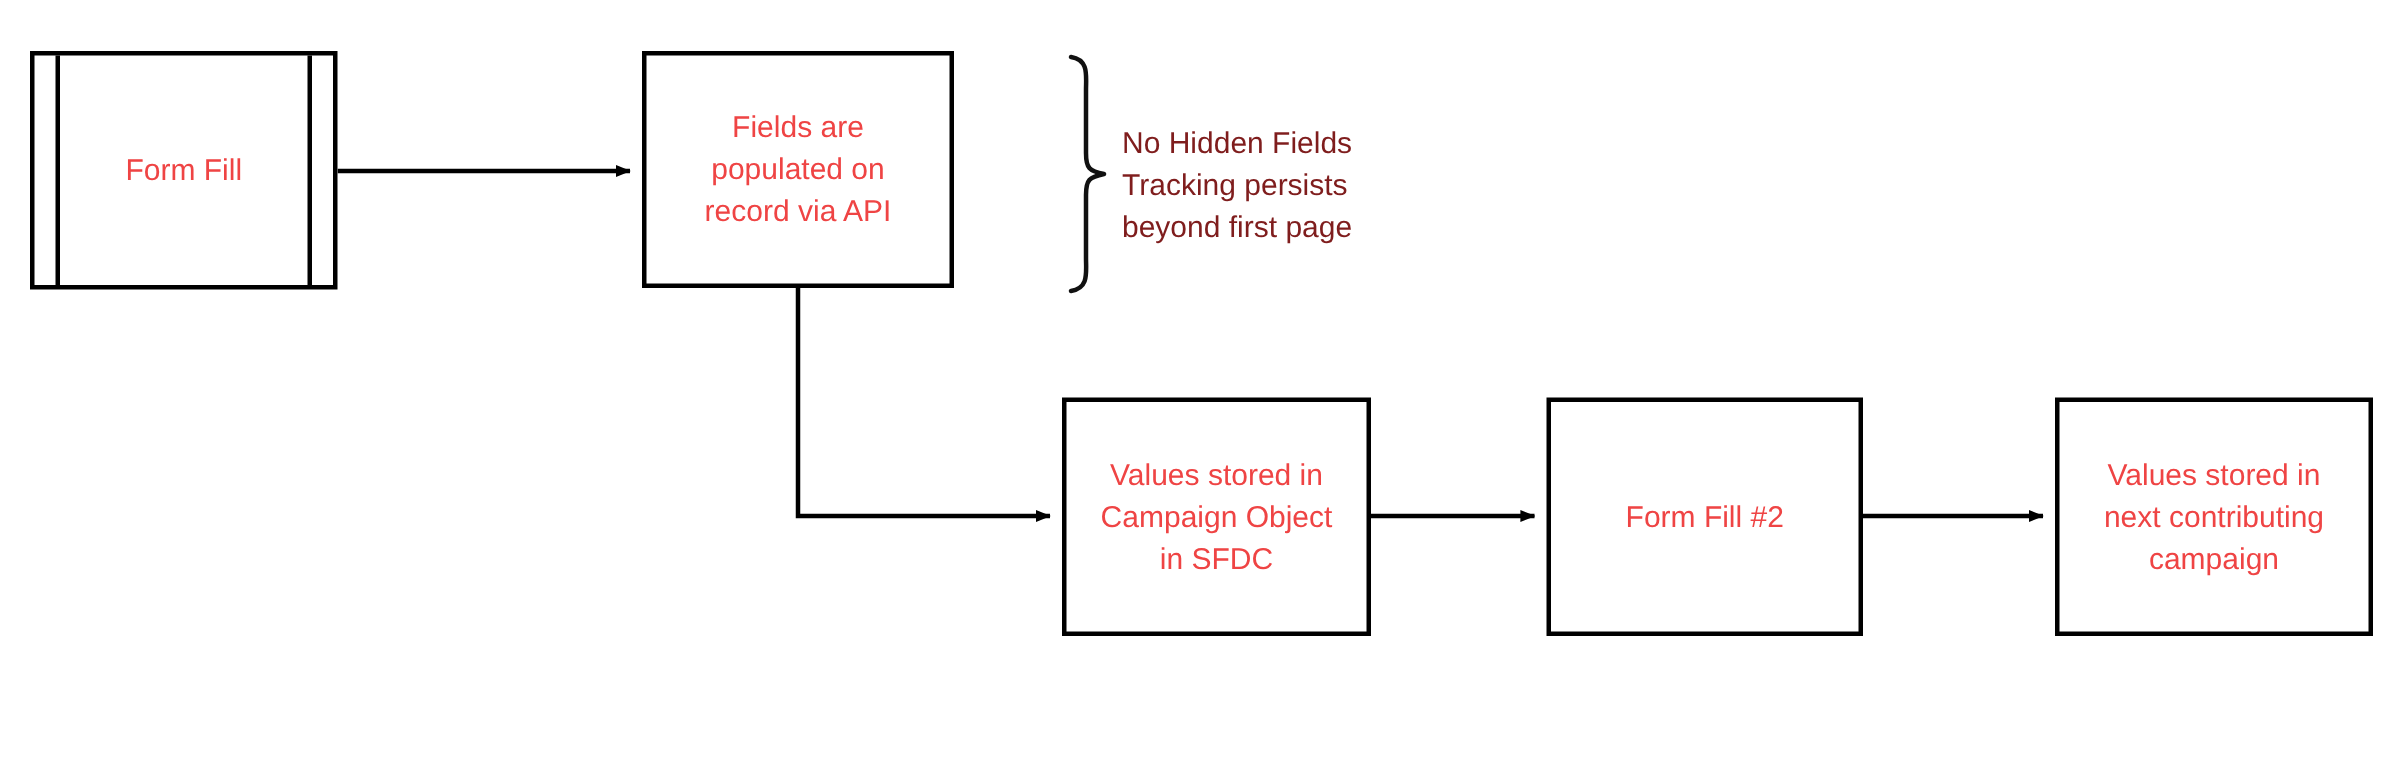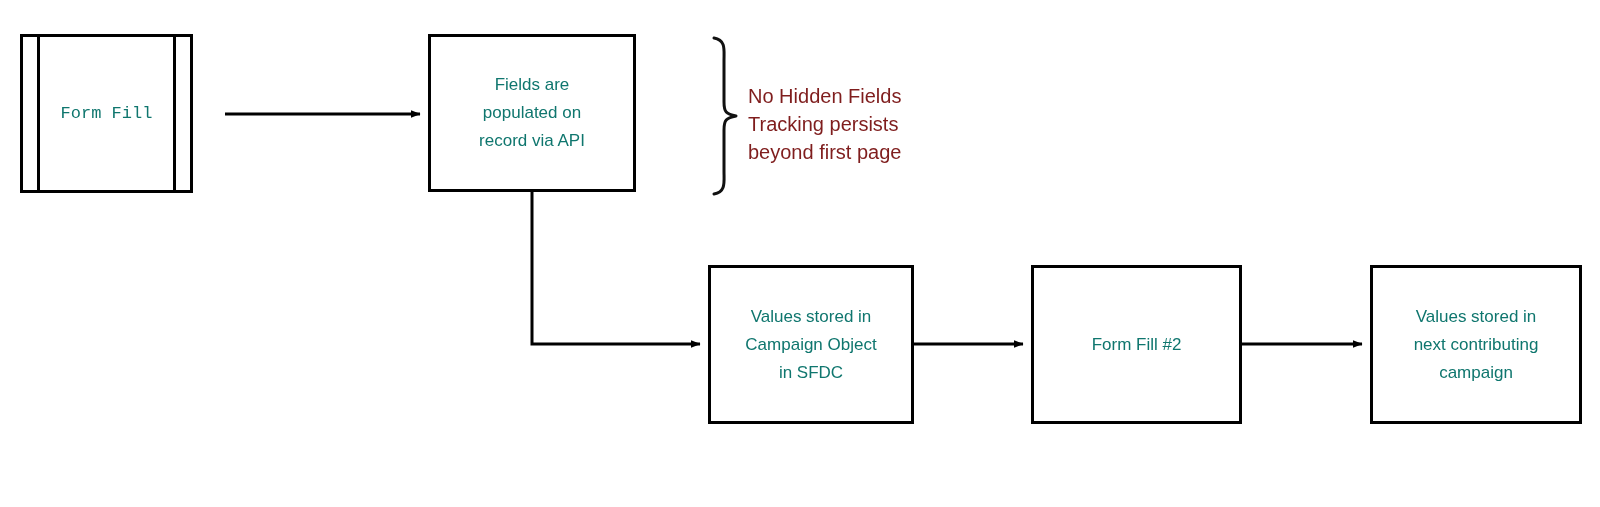--- a/index.html
+++ b/index.html
@@ -25,42 +25,42 @@
   
   .node {
     position: absolute;
     box-sizing: border-box;
     background: #ffffff;
     border: 3px solid #000000;
     display: flex;
     align-items: center;
     justify-content: center;
     text-align: center;
-    font-size: 17px;
+    font-size: 20px;
     line-height: 28px;
-    color: #0f766e;
+    color: #ef4444;
     z-index: 3;
   }
   .node .label {
     white-space: pre-line;
     padding: 0 8px;
   }
   
   .node.process .bar {
     position: absolute;
     top: 0;
     bottom: 0;
     width: 0;
     border-left: 3px solid #000000;
   }
   .node.process .bar.left  { left: 14px; }
   .node.process .bar.right { right: 14px; }
 
   
-  #node-form-fill       { left: 20px;   top: 34px;  width: 173px; height: 159px; font-family: Liberation Mono, monospace; }
+  #node-form-fill       { left: 20px;   top: 34px;  width: 205px; height: 159px; }
   #node-fields-api      { left: 428px;  top: 34px;  width: 208px; height: 158px; }
   #node-values-sfdc     { left: 708px;  top: 265px; width: 206px; height: 159px; }
   #node-form-fill-2     { left: 1031px; top: 265px; width: 211px; height: 159px; text-align: right; }
   #node-values-next     { left: 1370px; top: 265px; width: 212px; height: 159px; }
 
   
   #annotation-note {
     position: absolute;
     left: 748px;
     top: 82px;

